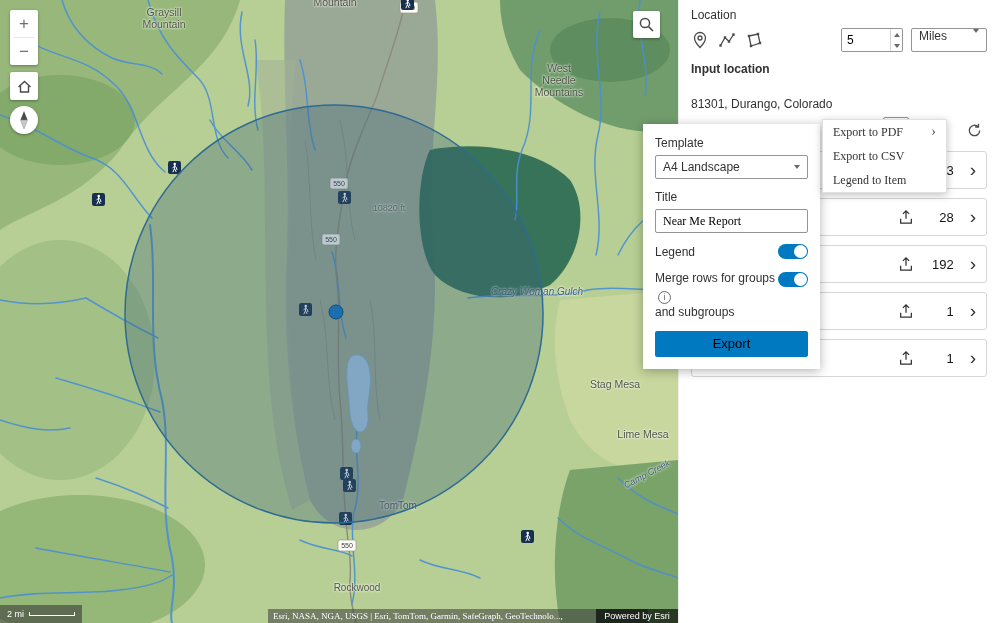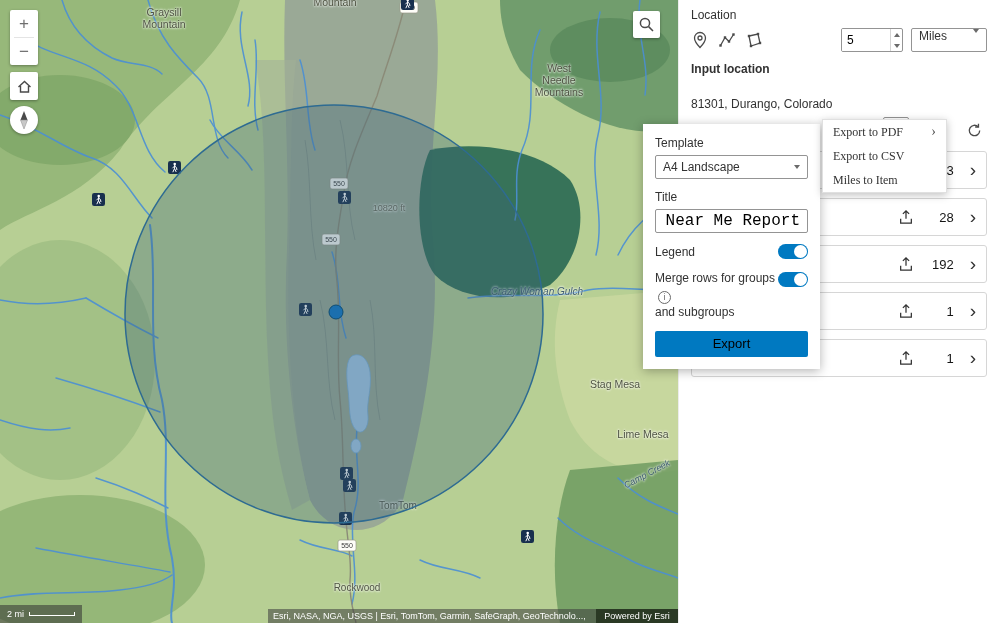--- a/index.html
+++ b/index.html
@@ -65,21 +65,21 @@
 
   
   .export-popup { position:absolute; left:643px; top:124px; width:177px; background:#fff; z-index:30;
                   box-shadow:0 2px 10px rgba(0,0,0,.3); padding:12px; font-size:12px; }
   .field-label { margin-bottom:5px; }
   .select-box { width:100%; height:24px; border:1px solid #949494; border-radius:2px; display:flex;
                 align-items:center; justify-content:space-between; padding:0 7px; margin-bottom:11px;
                 cursor:pointer; background:#fff; }
   .text-box { width:100%; height:24px; border:1px solid #949494; border-radius:2px; display:flex;
               align-items:center; padding:0 7px; margin-bottom:11px; background:#fff; }
-  .text-box input { border:0; outline:none; width:100%; font-size:16px; font-family:Liberation Mono, monospace;text-align:right; }
+  .text-box input { border:0; outline:none; width:100%; font-size:12px; font-family:Liberation Serif, serif; }
   .toggle-row { display:flex; justify-content:space-between; align-items:center; margin-bottom:11px; }
   .toggle-row.top { align-items:flex-start; }
   .toggle { width:30px; height:15px; border-radius:8px; background:#0079c1; position:relative; flex:0 0 auto; cursor:pointer; }
   .toggle::after { content:""; position:absolute; right:1px; top:1px; width:13px; height:13px; border-radius:50%;
                    background:#fff; }
   .merge-text { line-height:16px; }
   .info-icon { display:inline-flex; width:13px; height:13px; border:1px solid #6a6a6a; border-radius:50%;
                font-size:9px; align-items:center; justify-content:center; color:#6a6a6a; margin-left:3px;
                vertical-align:-2px; cursor:pointer; font-style:normal; }
   .export-btn { width:100%; height:26px; background:#0079c1; color:#000000; border:none; border-radius:2px;
@@ -228,21 +228,21 @@
         <path d="M10.6 10.6 L15 15"></path>
       </svg>
     </div>
 
     <div class="scalebar">
       <span>2 mi</span>
       <div class="bar"></div>
     </div>
   </div>
 
-  <div class="attribution" style="left:268px; right:0; width:328px;">Esri, NASA, NGA, USGS | Esri, TomTom, Garmin, SafeGraph, GeoTechnolo...,</div>
+  <div class="attribution" style="left:268px; right:0; width:380px;font-family:Liberation Serif, serif;">Esri, NASA, NGA, USGS | Esri, TomTom, Garmin, SafeGraph, GeoTechnolo...,</div>
   <div class="powered">Powered by Esri</div>
 
   <div class="panel">
     <div class="section-label">Location</div>
 
     <div class="tools-row">
       <div class="sketch-icons">
         <svg width="18" height="18" viewBox="0 0 18 18" fill="none" stroke="currentColor" stroke-width="1.3">
           <path d="M9 1.5 C5.9 1.5 3.5 3.9 3.5 7 c0 3.8 5.5 9.5 5.5 9.5 s5.5-5.7 5.5-9.5 c0-3.1-2.4-5.5-5.5-5.5 z"></path>
           <circle cx="9" cy="7" r="2"></circle>
@@ -371,17 +371,17 @@
 
   <div class="context-menu">
     <div class="menu-item">
       <span>Export to PDF</span>
       <span class="menu-chevron">›</span>
     </div>
     <div class="menu-item">
       <span>Export to CSV</span>
     </div>
     <div class="menu-item">
-      <span>Miles to Item</span>
+      <span>Legend to Item</span>
     </div>
   </div>
 
 </div>
 
 </body></html>

